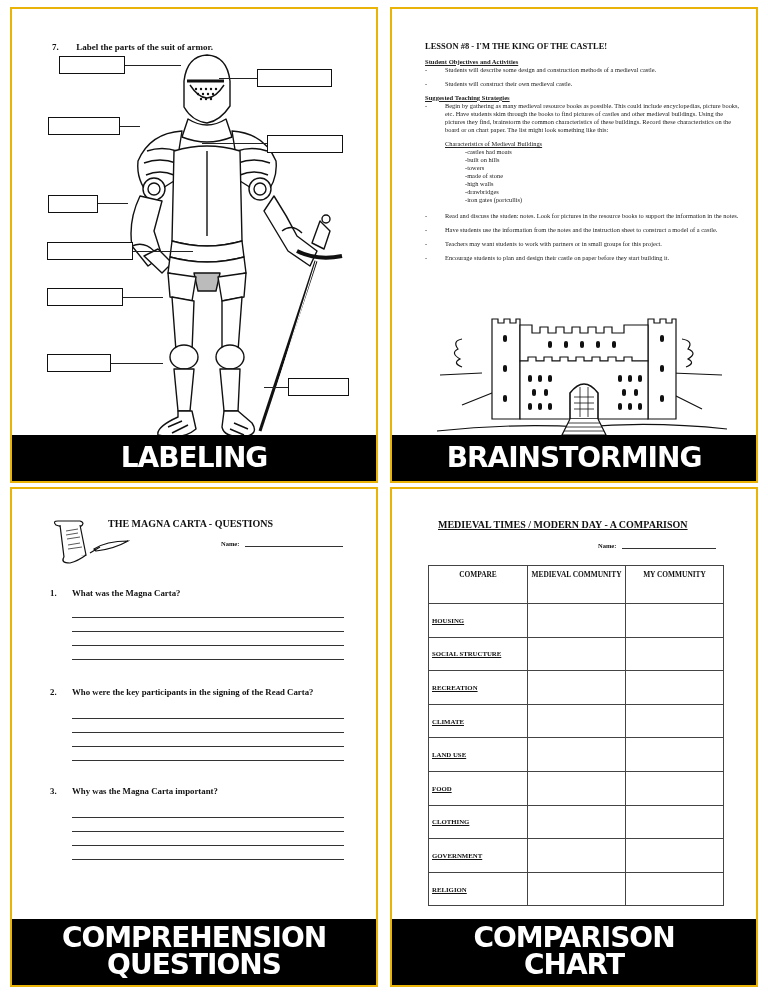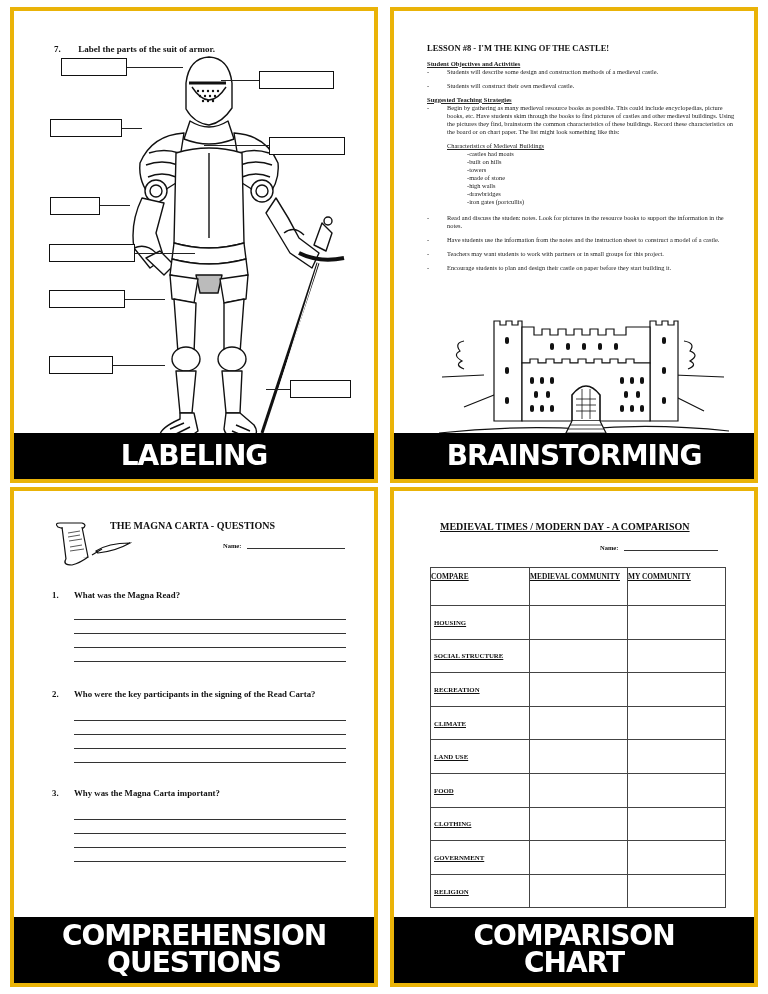--- a/index.html
+++ b/index.html
@@ -1,21 +1,21 @@
 <!DOCTYPE html>
 <html><head>
 <meta charset="utf-8">
 <style>
   * { box-sizing: border-box; margin: 0; padding: 0; }
   html, body { width: 768px; height: 994px; background: #ffffff; overflow: hidden; }
   body { position: relative; font-family: "Liberation Serif", serif; color: #111; }
 
   .panel {
     position: absolute;
-    border: 4px solid #eab308;
+    border: 2px solid #eab308;
     background: #fff;
     overflow: hidden;
   }
   .panel-content { position: absolute; left: 0; right: 0; top: 0; }
   .banner {
     position: absolute; left: 0; right: 0; bottom: 0;
     background: #000; color: #fff;
     display: flex; align-items: center; justify-content: center; flex-direction: column;
     font-family: "DejaVu Sans", sans-serif;
     font-weight: bold;
@@ -59,21 +59,21 @@
   .name-field .line { display: inline-block; border-bottom: 1px solid #333; margin-left: 6px; height: 8px; }
   .scroll-icon { position: absolute; left: 38px; top: 30px; width: 82px; height: 46px; }
   .question { position: absolute; left: 38px; font-size: 8.8px; font-weight: bold; display: flex; }
   .question .qn { width: 22px; flex: none; }
   .answer-line { position: absolute; left: 60px; width: 272px; height: 1px; background: #333; }
 
   
   .cmp-title { position: absolute; left: 46px; top: 30px; font-size: 10px; font-weight: bold; text-decoration: underline; white-space: nowrap; }
   table.cmp { position: absolute; left: 36px; top: 76px; width: 296px; border-collapse: collapse; }
   table.cmp th, table.cmp td { border: 1px solid #444; }
-  table.cmp th { height: 38px; font-size: 7.4px; font-weight: bold; text-decoration: underline; vertical-align: top; padding-top: 5px; text-align: left; line-height: 1.2; }
+  table.cmp th { height: 38px; font-size: 7.4px; font-weight: bold; vertical-align: top; padding-top: 5px; text-align: center; line-height: 1.2; }
   table.cmp td { height: 33.6px; font-size: 6.8px; font-weight: bold; text-decoration: underline; padding-left: 3px; vertical-align: middle; }
   table.cmp th.c0, table.cmp td.c0 { width: 99px; }
   table.cmp th.c1, table.cmp td.c1 { width: 98px; }
 </style>
 </head>
 <body>
 
 <div class="panel" id="p1">
   <div class="panel-content">
     <div class="q-title">
@@ -296,21 +296,21 @@
       <path d="M40 34 L50 28"></path>
     </svg>
     <div class="mc-title">THE MAGNA CARTA - QUESTIONS</div>
     <div class="name-field" style="left:209px;top:50px;">
       <span>Name:</span>
       <span class="line" style="width:98px;"></span>
     </div>
 
     <div class="question" style="top:99px;">
       <span class="qn">1.</span>
-      <span>What was the Magna Read?</span>
+      <span>What was the Magna Carta?</span>
     </div>
     <div class="answer-line" style="top:128px;"></div>
     <div class="answer-line" style="top:142px;"></div>
     <div class="answer-line" style="top:156px;"></div>
     <div class="answer-line" style="top:170px;"></div>
 
     <div class="question" style="top:198px;">
       <span class="qn">2.</span>
       <span>Who were the key participants in the signing of the Read Carta?</span>
     </div>

